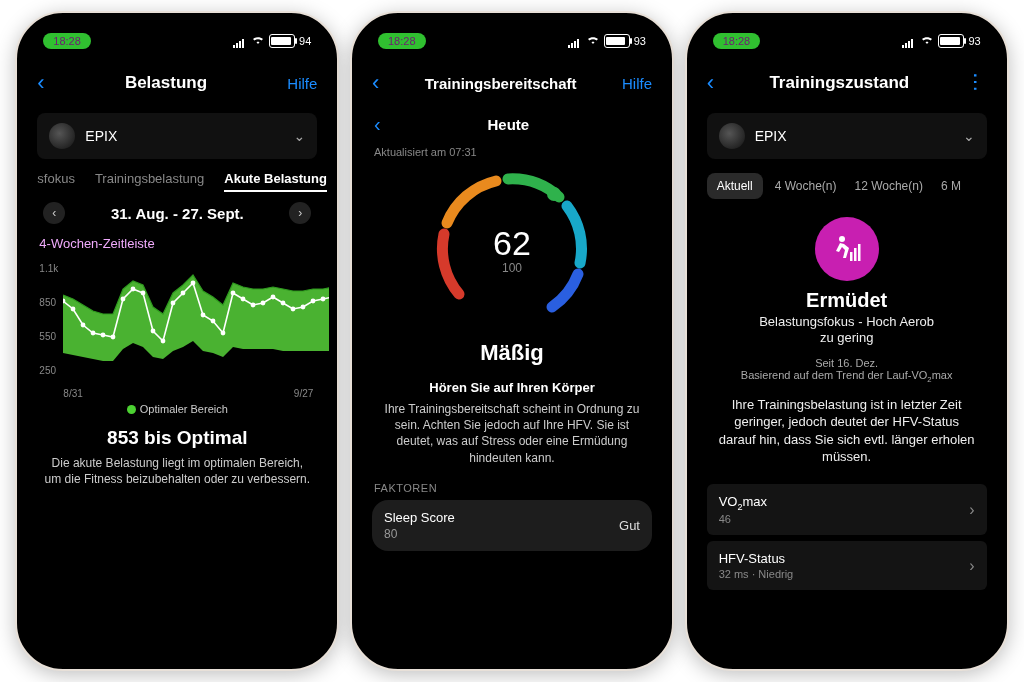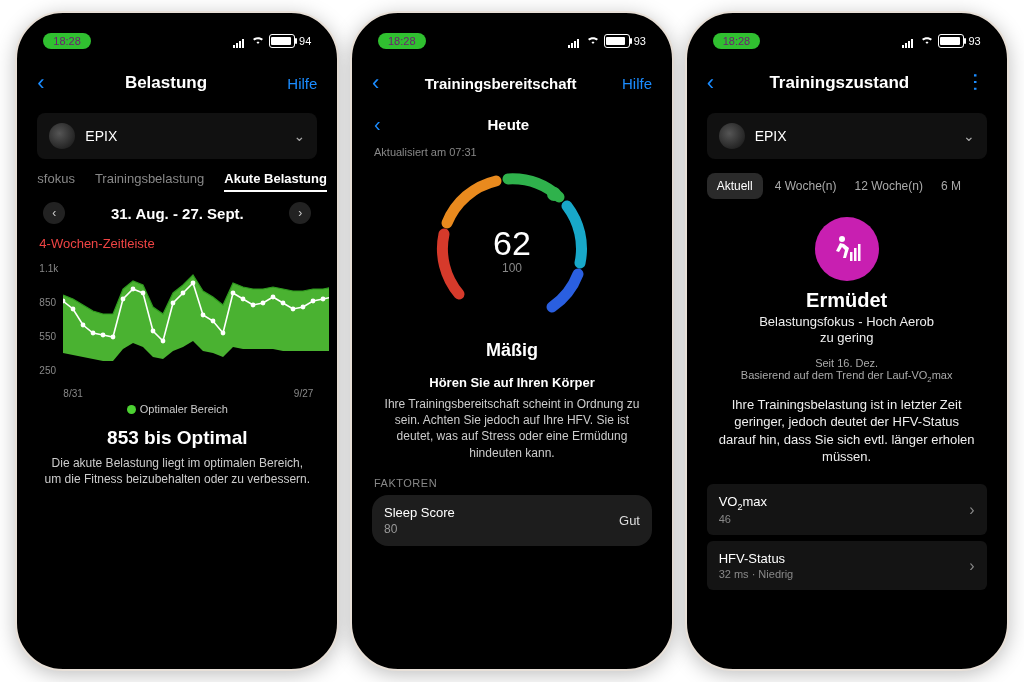--- a/index.html
+++ b/index.html
@@ -24,39 +24,39 @@
   .content{position:absolute;top:84px;left:0;right:0;bottom:0;overflow:hidden;color:#fff}
   .device-row{margin:8px 12px;background:#111;border-radius:8px;height:46px;display:flex;align-items:center;padding:0 12px;justify-content:space-between}
   .device-row .wblob{width:26px;height:26px;border-radius:50%;background:radial-gradient(circle at 40% 40%,#555,#111);margin-right:10px}
   .device-row span{font-size:14px}
   .chev{color:#aaa;font-size:16px}
   .tabs{display:flex;gap:20px;padding:4px 12px 8px;font-size:13px;color:#888;white-space:nowrap;overflow:hidden}
   .tabs .active{color:#fff;font-weight:600;border-bottom:2px solid #fff;padding-bottom:4px}
   .date-row{display:flex;align-items:center;justify-content:space-between;padding:2px 18px}
   .circ{width:22px;height:22px;border-radius:50%;background:#222;display:flex;align-items:center;justify-content:center;color:#ccc;font-size:12px}
   .date-txt{font-size:15px;font-weight:600}
-  .subhead{font-size:13px;color:#ef4444;padding:10px 14px 4px}
+  .subhead{font-size:13px;color:#f0abfc;padding:10px 14px 4px}
   .chart-box{margin:4px 12px;height:140px;position:relative}
   .ytick{position:absolute;left:2px;font-size:10px;color:#888}
   .xtick{position:absolute;bottom:0;font-size:10px;color:#888}
   .legend{display:flex;align-items:center;justify-content:center;gap:4px;font-size:11px;color:#ccc;margin-top:4px}
   .legend .dot{width:9px;height:9px;border-radius:50%;background:#4cd132}
   .big{font-size:19px;font-weight:700;text-align:center;margin-top:12px}
   .desc{font-size:12px;color:#ccc;text-align:center;padding:6px 18px;line-height:1.35}
   
   .sub-back{display:flex;align-items:center;gap:6px;padding:8px 14px}
   .sub-back .b{color:#1b8cff;font-size:20px}
   .sub-back .t{font-size:15px;font-weight:600;margin-left:auto;margin-right:auto;transform:translateX(-10px)}
   .upd{font-size:11px;color:#888;padding:2px 14px}
   .gauge-wrap{display:flex;justify-content:center;margin-top:4px}
   .gauge{width:170px;height:170px;position:relative}
   .gauge .num{position:absolute;inset:0;display:flex;flex-direction:column;align-items:center;justify-content:center}
   .gauge .num .v{font-size:34px;font-weight:400}
   .gauge .num .m{font-size:12px;color:#888;margin-top:-2px}
-  .p2-h1{font-size:18px;font-weight:600;text-align:center;margin-top:6px}
+  .p2-h1{font-size:22px;font-weight:600;text-align:center;margin-top:6px}
   .p2-h2{font-size:13px;font-weight:700;text-align:center;margin-top:14px}
   .p2-desc{font-size:12px;color:#ccc;text-align:center;padding:6px 18px;line-height:1.35}
   .fac-label{font-size:11px;color:#888;padding:10px 14px 6px;letter-spacing:.5px}
   .fac-card{margin:0 12px;background:#1d1d1d;border-radius:16px;padding:10px 12px;display:flex;justify-content:space-between;align-items:center}
   .fac-card .l{font-size:13px}
   .fac-card .s{font-size:12px;color:#999;margin-top:2px}
   .fac-card .r{font-size:13px;color:#ddd}
   
   .seg{display:flex;gap:6px;padding:6px 12px;font-size:12px;color:#aaa;white-space:nowrap;overflow:hidden}
   .seg .pill{background:#2a2a2a;border-radius:8px;padding:6px 10px;color:#fff;font-size:12px}

